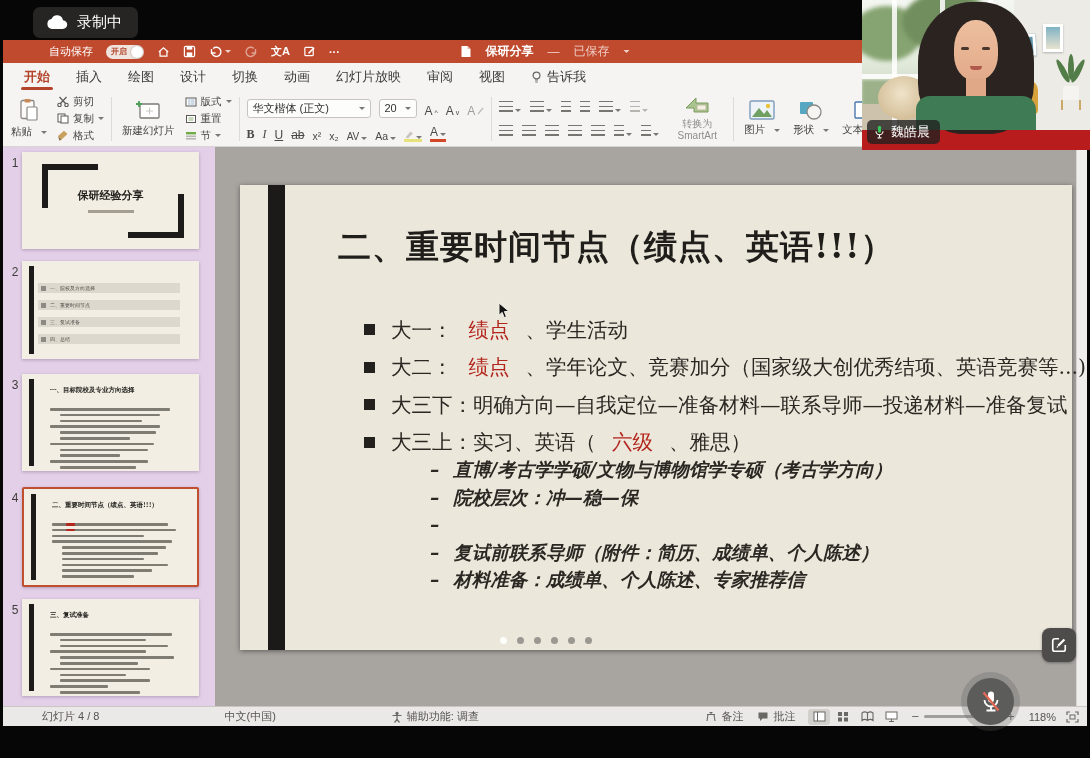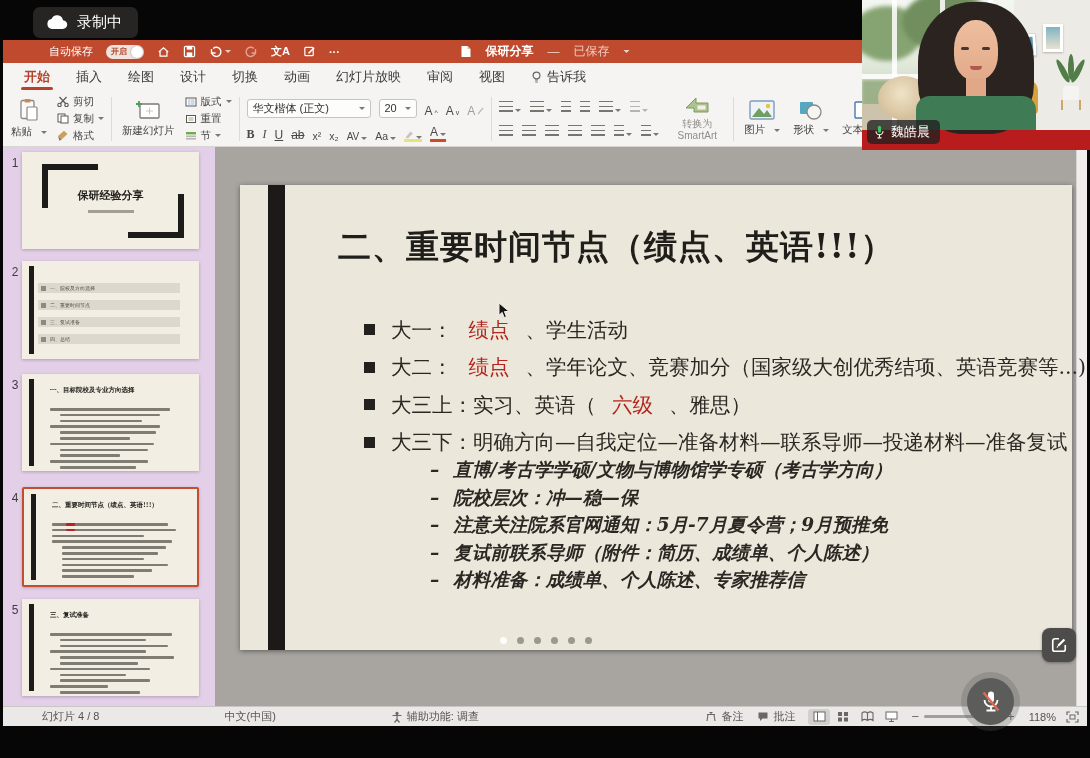--- a/index.html
+++ b/index.html
@@ -525,41 +525,40 @@
               <span>、学生活动</span>
             </div>
             <div class="bline">
               <span class="mk"></span>
               <span>大二：</span>
               <span class="red">绩点</span>
               <span>、学年论文、竞赛加分（国家级大创优秀结项、英语竞赛等...)</span>
             </div>
             <div class="bline">
               <span class="mk"></span>
+              <span>大三下：明确方向—自我定位—准备材料—联系导师—投递材料—准备复试</span>
+            </div>
+            <div class="bline">
+              <span class="mk"></span>
               <span>大三上：实习、英语（</span>
               <span class="red">六级</span>
               <span>、雅思）</span>
-            </div>
-            <div class="bline">
-              <span class="mk"></span>
-              <span>大三下：明确方向—自我定位—准备材料—联系导师—投递材料—准备复试</span>
             </div>
           </div>
         <div class="subs" id="subs">
             <div class="sline">
               <span class="sdash">–</span>
               <span>直博/考古学学硕/文物与博物馆学专硕（考古学方向）</span>
             </div>
             <div class="sline">
               <span class="sdash">–</span>
               <span>院校层次：冲—稳—保</span>
             </div>
             <div class="sline">
               <span class="sdash">–</span>
-              <span>注意关注院系官网通知：5月-7月夏令营；9月预推免</span>
             </div>
             <div class="sline">
               <span class="sdash">–</span>
               <span>复试前联系导师（附件：简历、成绩单、个人陈述）</span>
             </div>
             <div class="sline">
               <span class="sdash">–</span>
               <span>材料准备：成绩单、个人陈述、专家推荐信</span>
             </div>
           </div>

